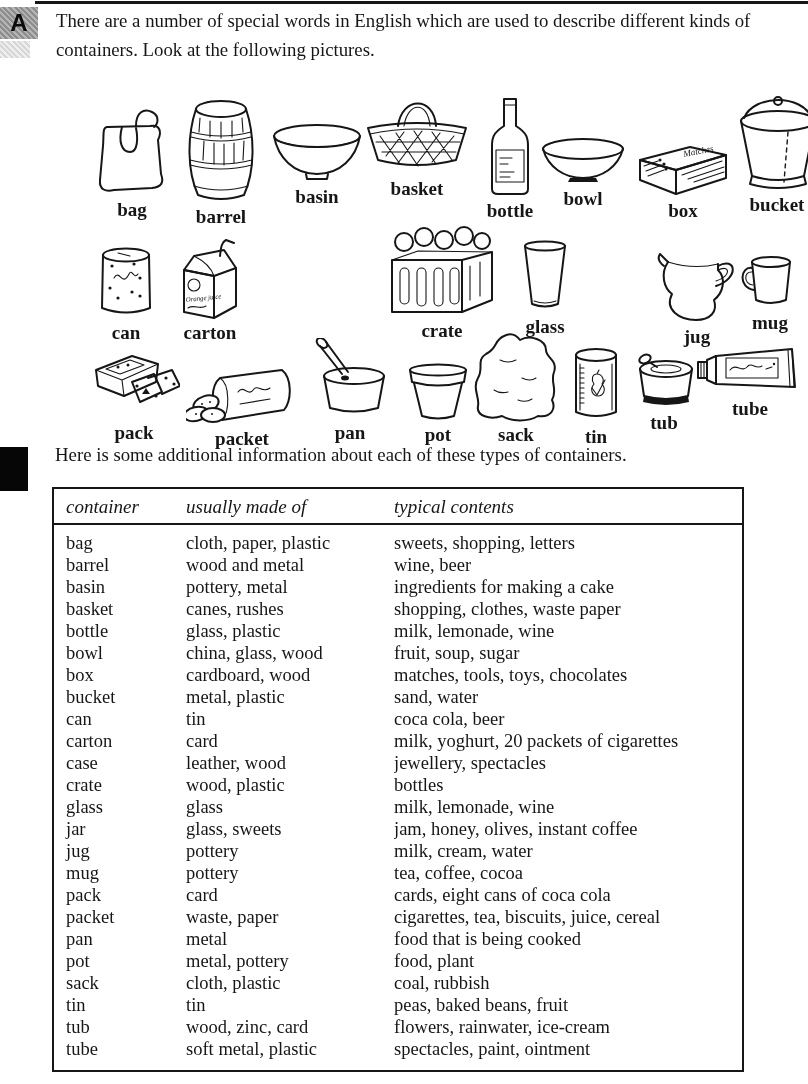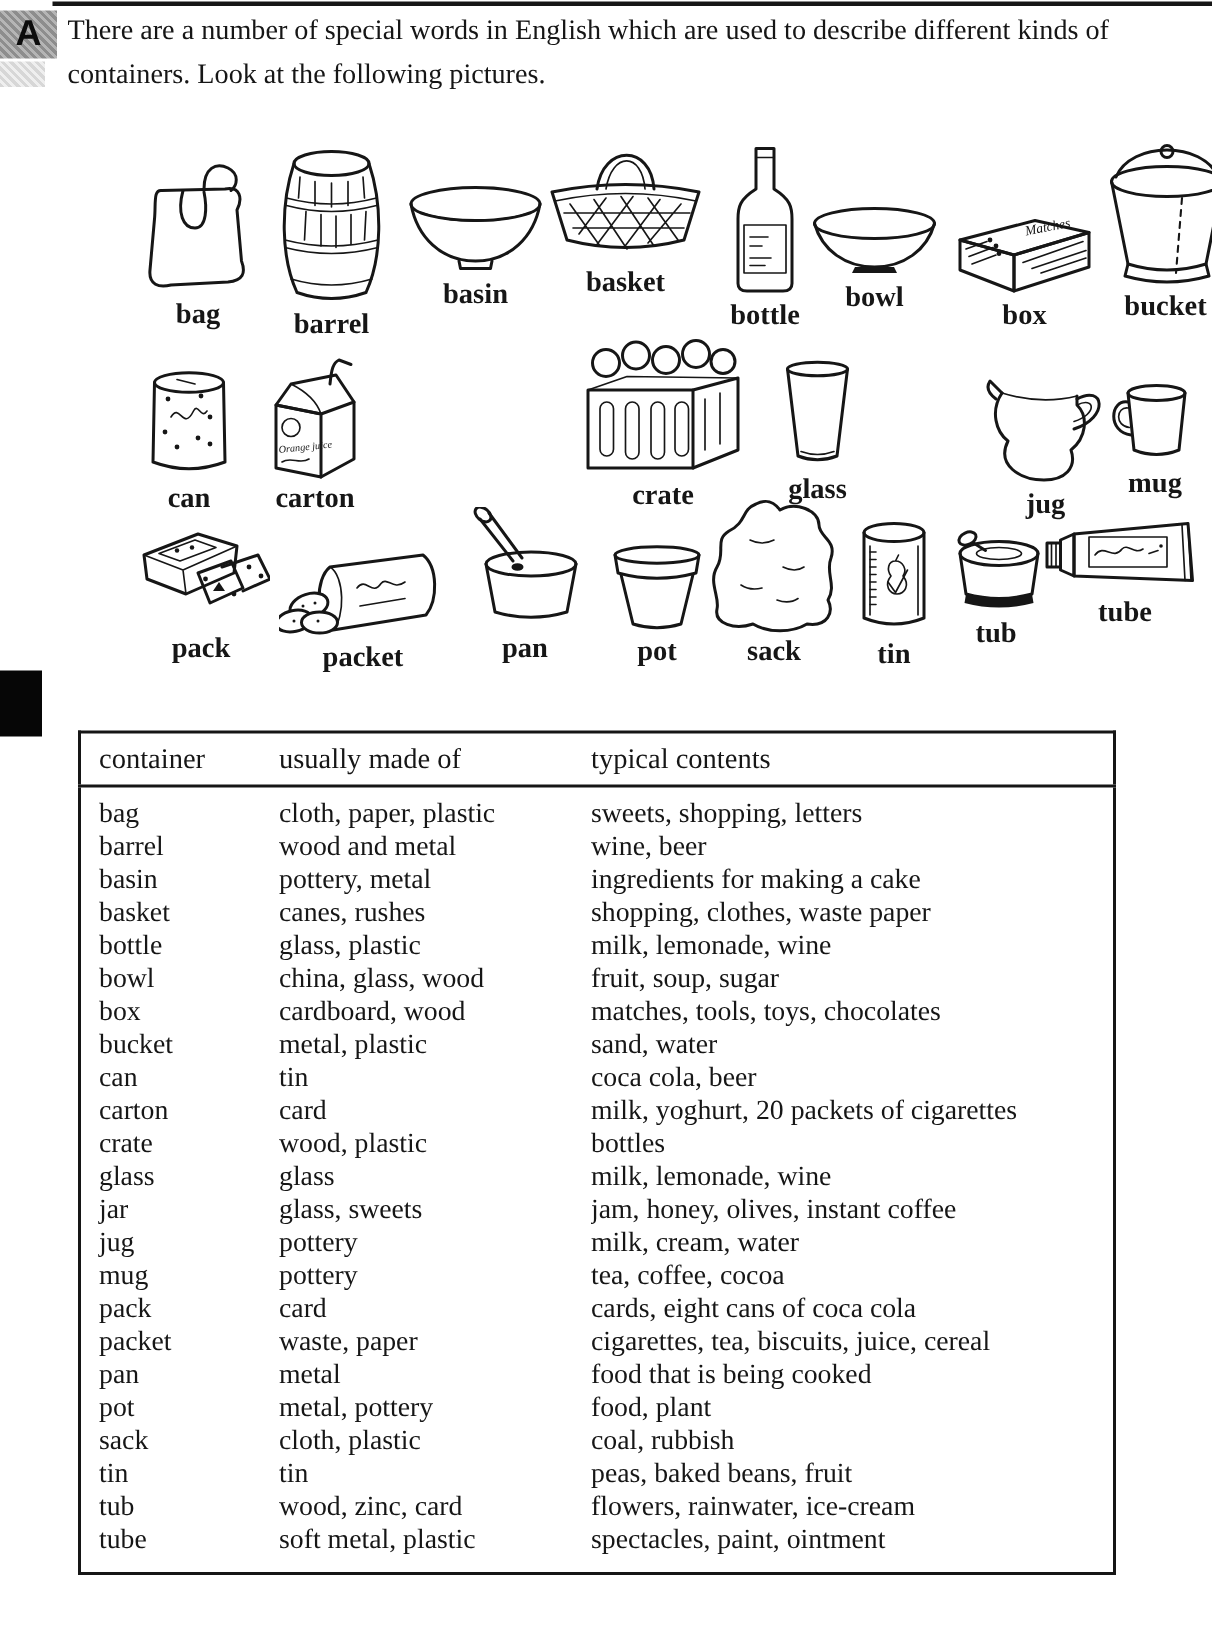--- a/index.html
+++ b/index.html
@@ -5,38 +5,38 @@
   html,body{margin:0;padding:0;background:#e8e8e8;}
   .page{position:relative;width:808px;height:1084px;background:#ffffff;margin:0 auto;
         font-family:"Liberation Serif",serif;color:#161616;overflow:hidden;}
   .top-rule{position:absolute;left:35px;top:1px;width:773px;height:3px;background:#161616;}
   .marker-a{position:absolute;left:0;top:7px;width:38px;height:32px;
             background:repeating-linear-gradient(45deg,#8d8d8d 0 2px,#b5b5b5 2px 4px);
             display:flex;align-items:center;justify-content:center;}
   .marker-a span{font-weight:700;font-size:24px;color:#0c0c0c;font-family:"Liberation Sans",sans-serif;}
   .marker-a-tail{position:absolute;left:0;top:41px;width:30px;height:17px;
             background:repeating-linear-gradient(45deg,#d7d7d7 0 2px,#efefef 2px 4px);}
-  .intro{position:absolute;left:45px;top:6px;width:745px;font-size:18.8px;line-height:29px;margin:0;}
+  .intro{position:absolute;left:56px;top:6px;width:745px;font-size:18.8px;line-height:29px;margin:0;}
   .table-intro{position:absolute;left:55px;top:444px;width:720px;font-size:18.8px;margin:0;}
   .black-marker{position:absolute;left:0;top:447px;width:28px;height:44px;background:#060606;}
 
   .fig{position:absolute;display:flex;flex-direction:column;align-items:center;}
   .figlabel{font-weight:700;font-size:19px;margin-top:2px;text-align:center;line-height:21px;}
   svg.art{display:block;}
   .art path,.art ellipse,.art rect,.art circle,.art line,.art polyline{
       stroke:#161616;stroke-width:2;fill:none;stroke-linecap:round;stroke-linejoin:round;}
   .art .thin{stroke-width:1.1;}
   .art .fill{fill:#161616;stroke:none;}
   .art .wfill{fill:#ffffff;}
   .art text{font-family:"Liberation Serif",serif;font-style:italic;fill:#161616;stroke:none;}
   .art .dash{stroke-dasharray:4 4;stroke-width:1.4;}
 
   table.ctable{position:absolute;left:52px;top:487px;width:692px;border-collapse:collapse;
       border:2px solid #161616;font-size:18.5px;table-layout:fixed;}
-  .ctable th{font-weight:400;text-align:left;font-size:19px;
+  .ctable th{font-style:italic;font-weight:400;text-align:left;font-size:19px;
       padding:7px 0 5px;border-bottom:2px solid #161616;}
   .ctable th:first-child,.ctable td:first-child{padding-left:12px;}
   .ctable td{line-height:22px;padding:0;white-space:nowrap;overflow:hidden;}
   .ctable tbody tr:first-child td{padding-top:7px;}
   .ctable tbody tr:last-child td{padding-bottom:10px;}
 </style>
 </head>
 <body>
 
 <div class="page">
@@ -311,20 +311,21 @@
       <path d="M20,10 L96,3 L99,41 L20,38 Z"></path>
       <path class="thin" d="M92,4 L94,41 M96,3 L98,41"></path>
       <rect class="thin" x="30" y="12" width="52" height="20"></rect>
       <path class="thin" d="M34,24 C40,16 46,28 52,20 C56,16 60,24 66,20 M70,23 L76,21"></path>
       <circle class="fill" cx="78" cy="18" r="1.2"></circle>
     </svg>
     <figcaption class="figlabel">tube</figcaption>
   </figure>
 
   <div class="black-marker"></div>
+  <p class="table-intro">Here is some additional information about each of these types of containers.</p>
 
   <table class="ctable">
     <colgroup>
         <col style="width:133px">
         <col style="width:208px">
         <col>
       </colgroup>
     <thead>
       <tr>
         <th>container</th>
@@ -377,20 +378,25 @@
           <td>can</td>
           <td>tin</td>
           <td>coca cola, beer</td>
         </tr>
         <tr>
           <td>carton</td>
           <td>card</td>
           <td>milk, yoghurt, 20 packets of cigarettes</td>
         </tr>
         <tr>
+          <td>case</td>
+          <td>leather, wood</td>
+          <td>jewellery, spectacles</td>
+        </tr>
+        <tr>
           <td>crate</td>
           <td>wood, plastic</td>
           <td>bottles</td>
         </tr>
         <tr>
           <td>glass</td>
           <td>glass</td>
           <td>milk, lemonade, wine</td>
         </tr>
         <tr>

